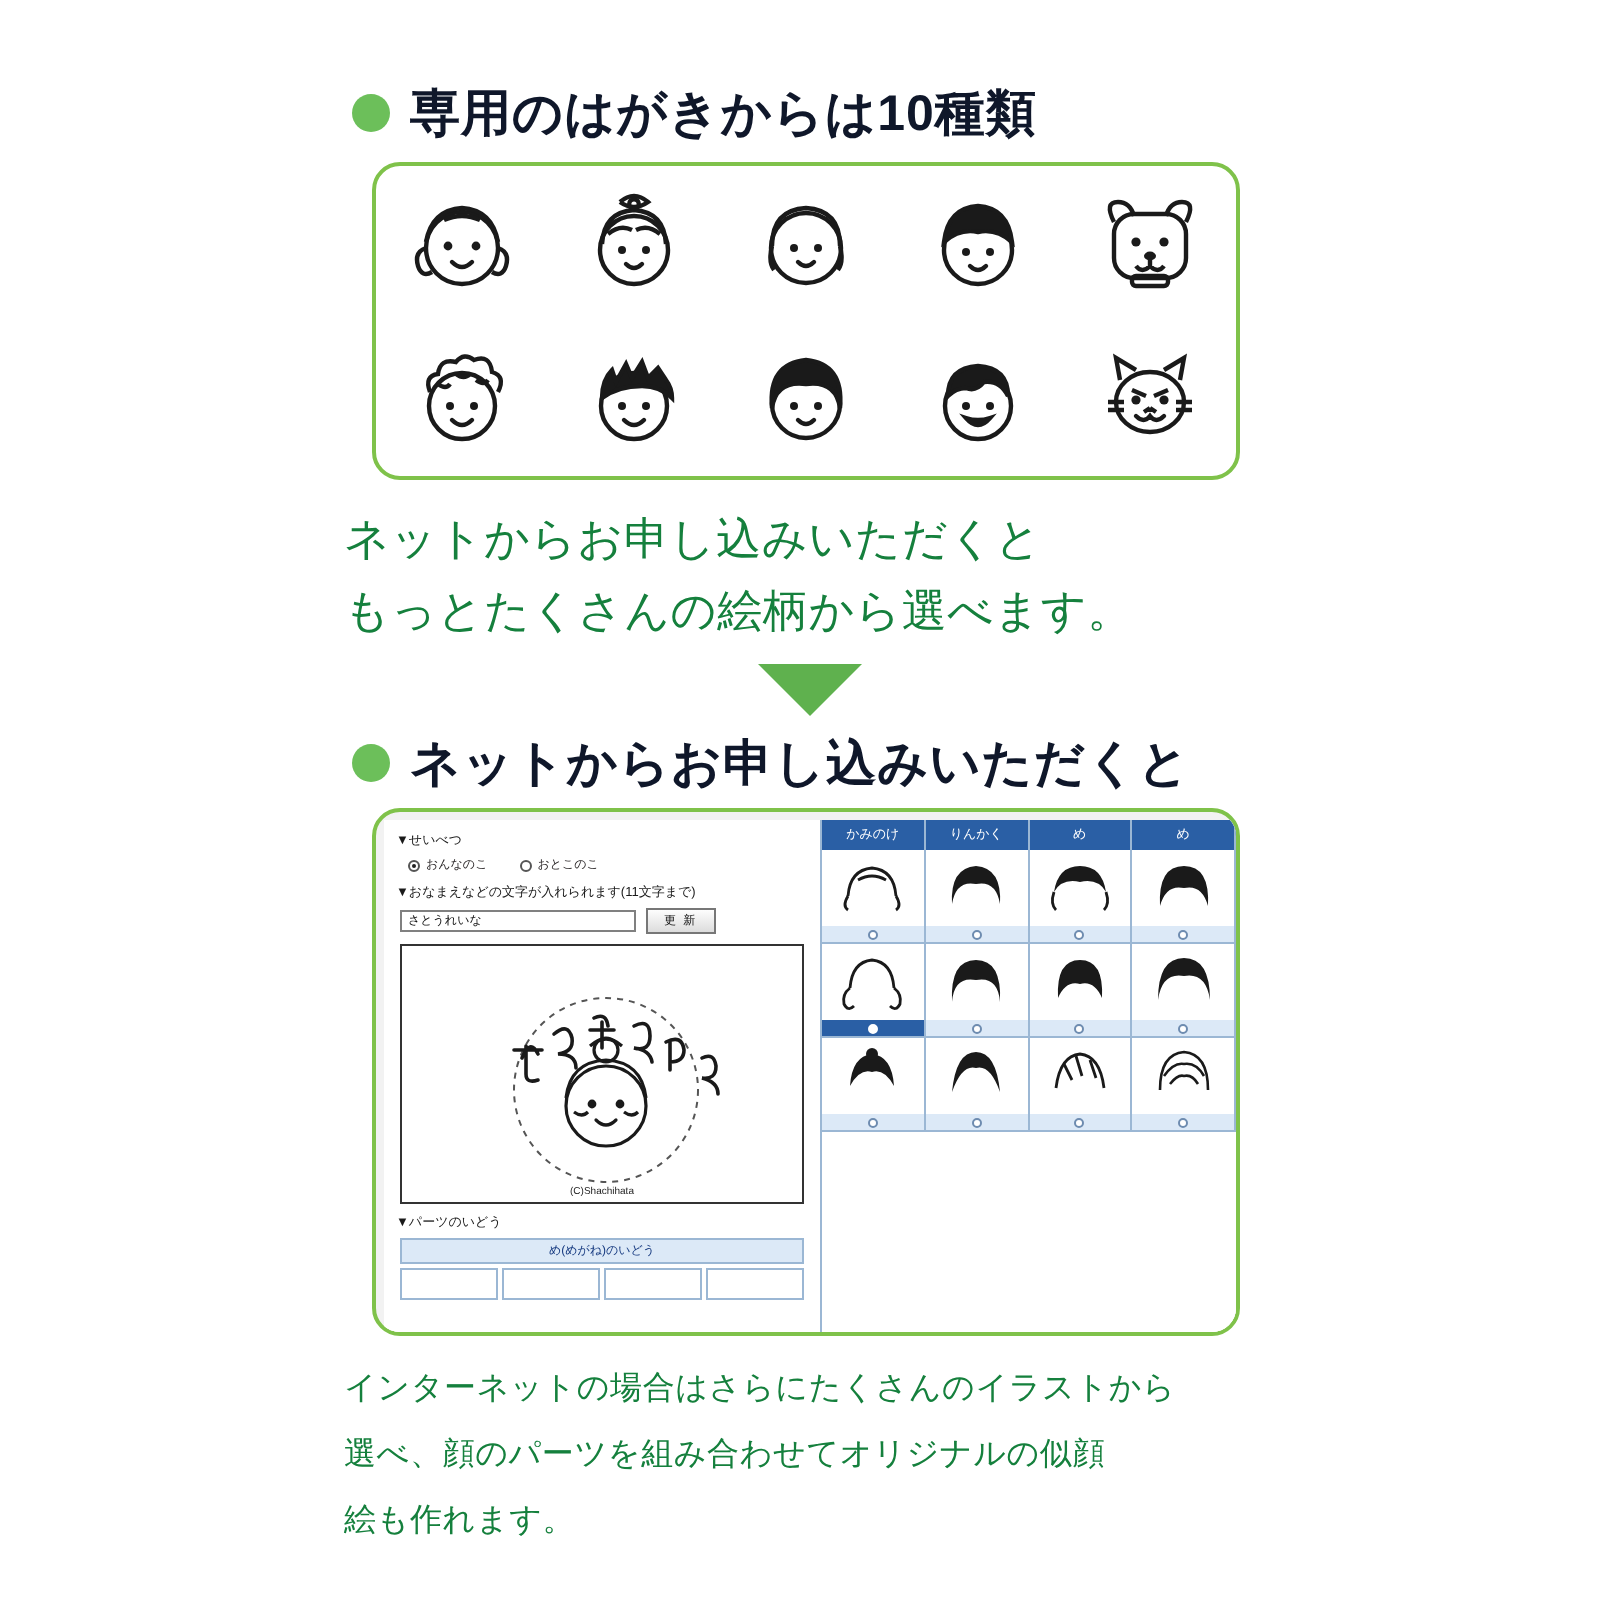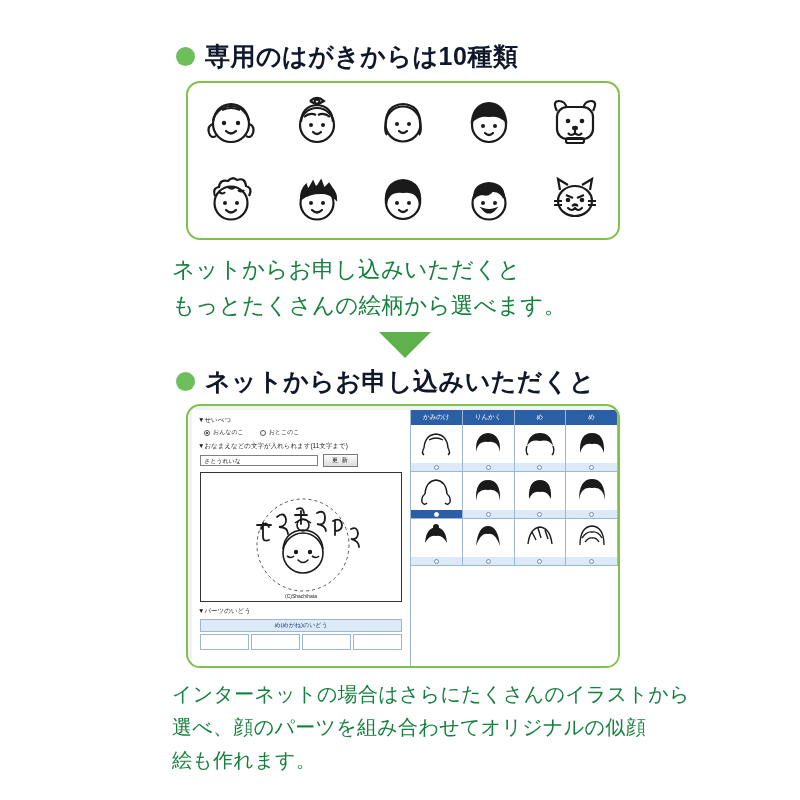--- a/index.html
+++ b/index.html
@@ -98,21 +98,21 @@
     line-height: 36px;
     color: #15803d;
     letter-spacing: 0.3px;
     white-space: pre-line;
     font-weight: normal;
   }
   #para-net { left: 172px; top: 252px; }
   #para-bottom {
     left: 172px;
     top: 678px;
-    font-size: 20px;
+    font-size: 16px;
     line-height: 33px;
   }
 
   
   #arrow {
     position: absolute;
     left: 379px;
     top: 332px;
     width: 0;
     height: 0;

